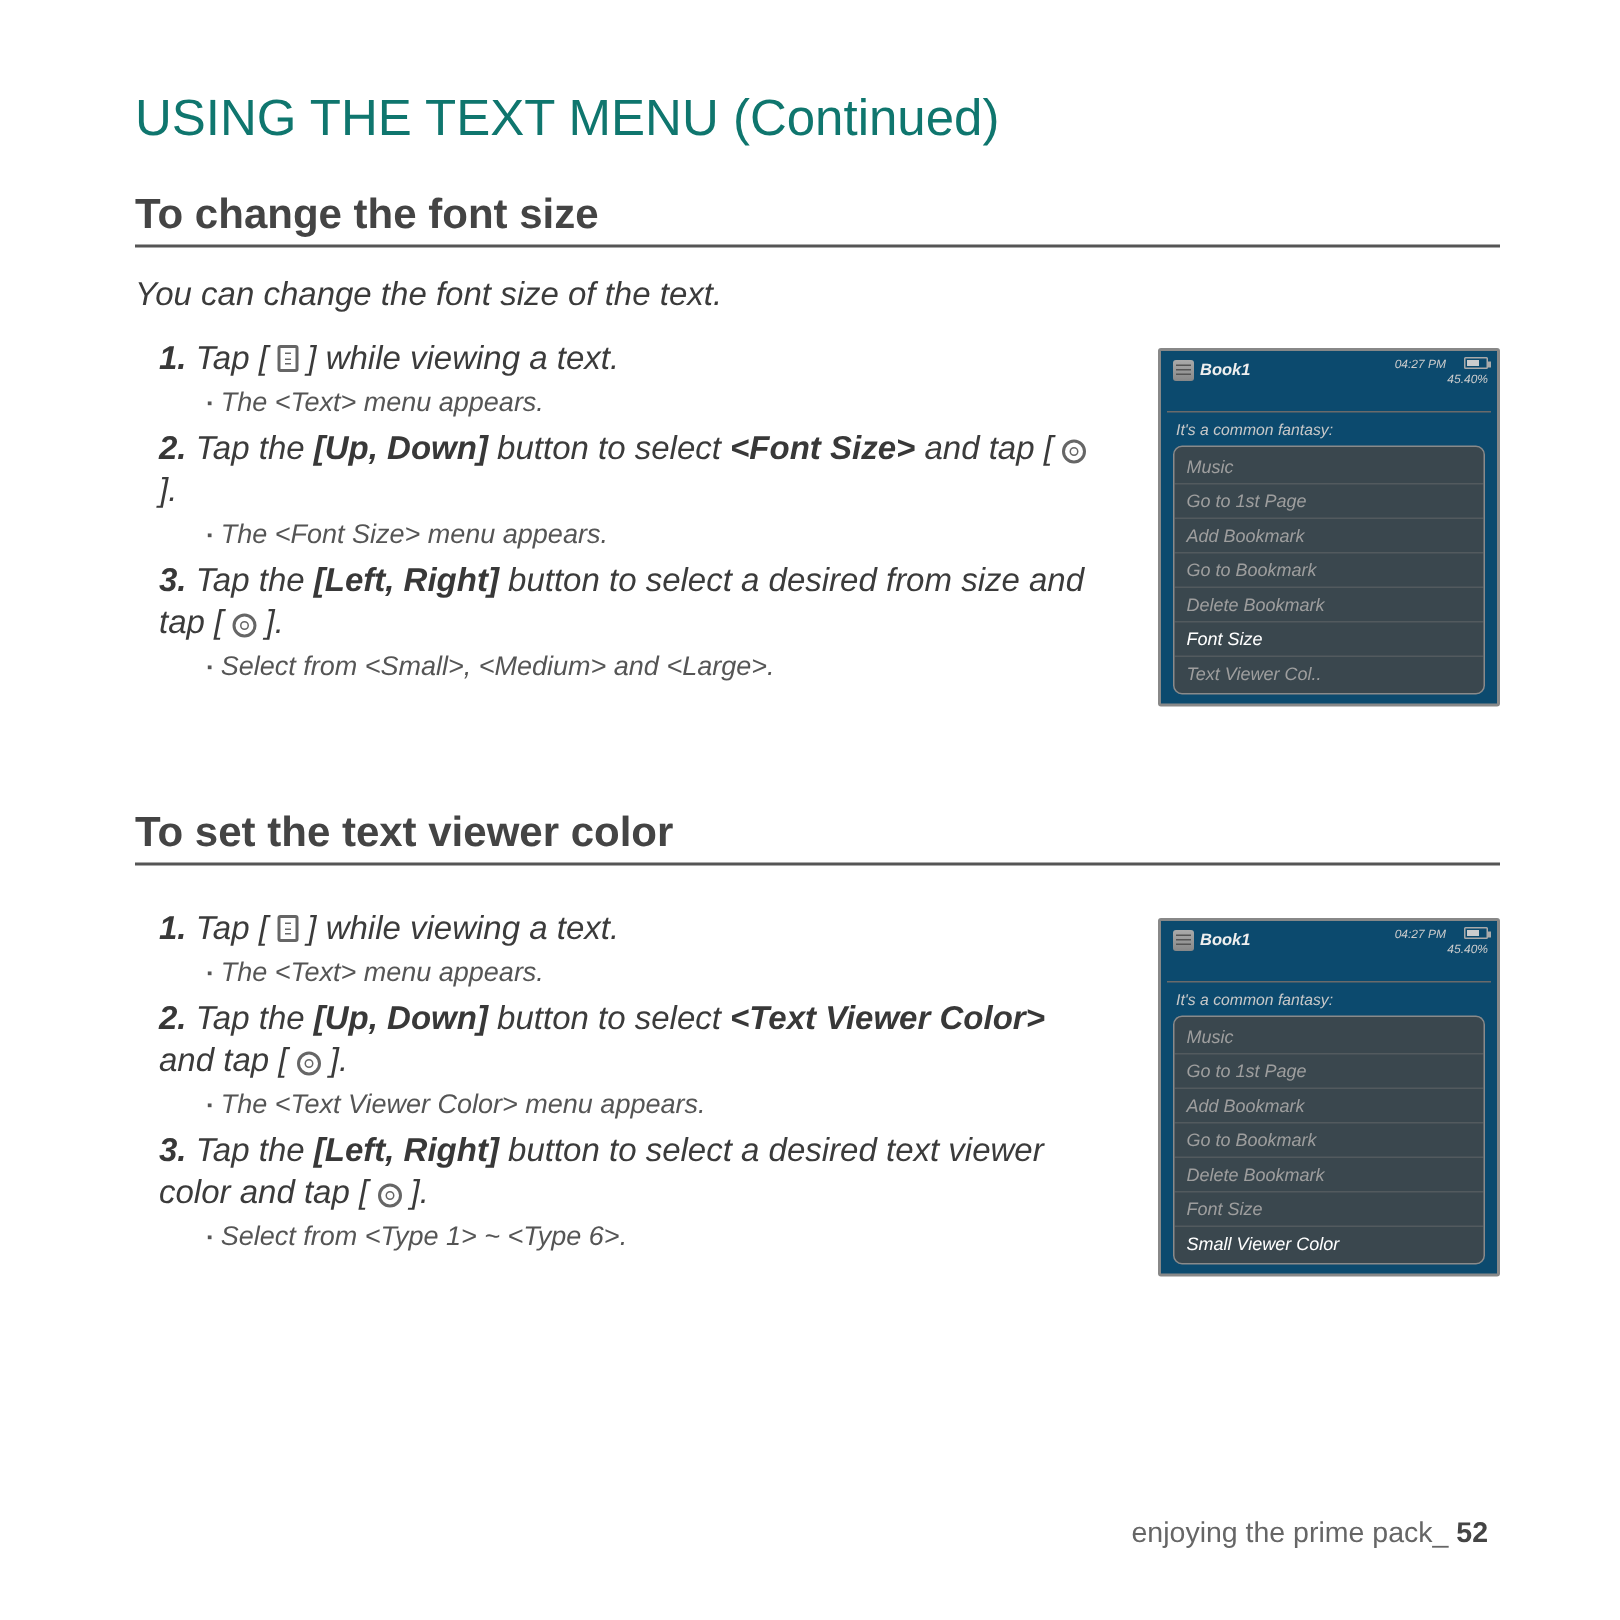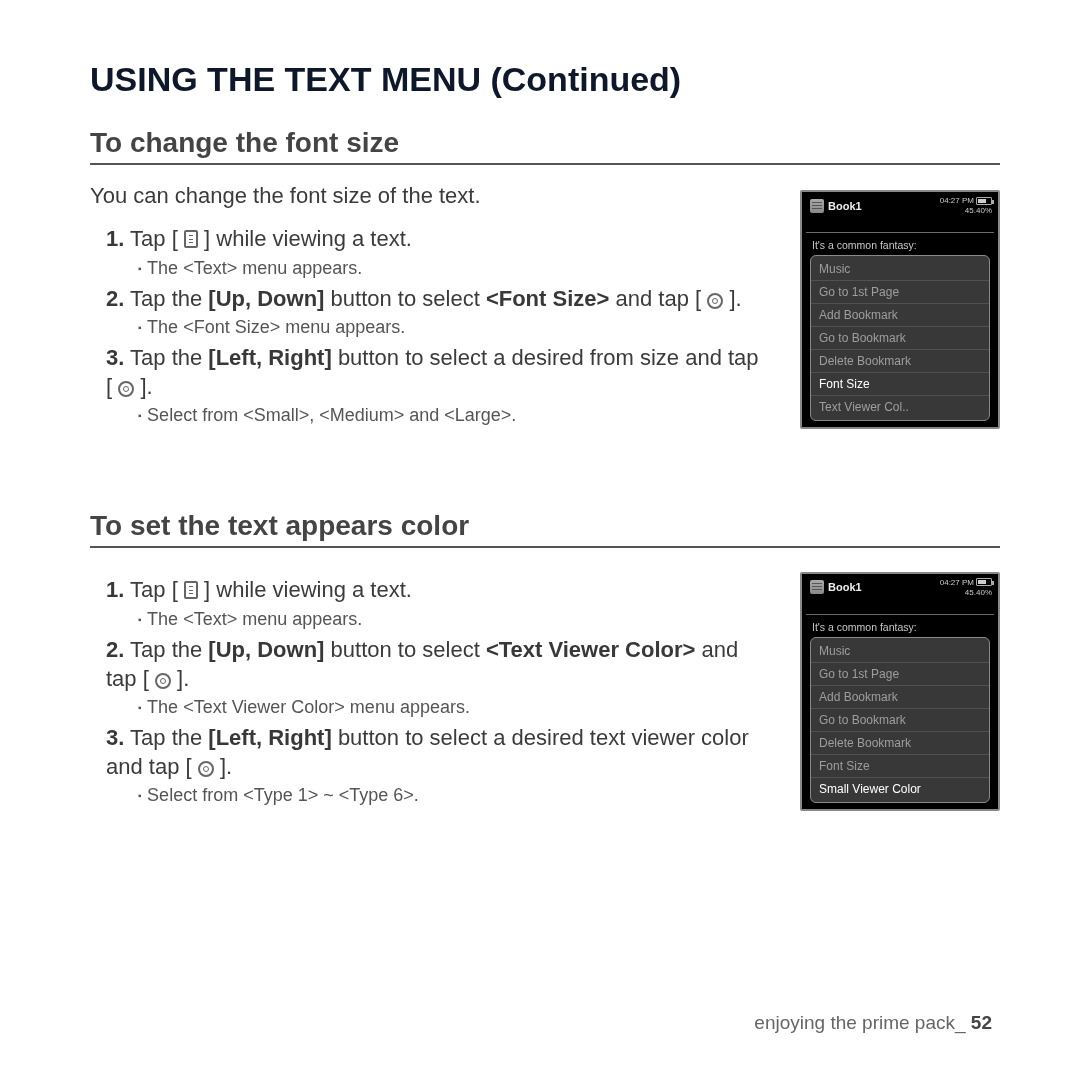--- a/index.html
+++ b/index.html
@@ -7,39 +7,40 @@
     margin: 0;
     width: 1080px;
     height: 1080px;
     background: #fff;
     font-family: Arial, Helvetica, sans-serif;
     color: #3b3b3b;
     padding: 60px 80px 20px 90px;
   }
   h1.page-title {
     font-size: 34px;
-    font-weight: bold;
+    font-weight: normal;
     margin: 0 0 22px 0;
-    color: #0f172a;
+    color: #0f766e;
   }
   h2.sub-title {
     font-size: 28px;
     font-weight: bold;
     margin: 28px 0 4px 0;
     color: #444;
   }
   .rule {
     border: none;
     border-top: 2px solid #555;
     margin: 4px 0 12px 0;
   }
   .section-block {
     display: flex;
     gap: 25px;
-    align-items: center;
+    align-items: flex-end;
+    font-style: italic;
   }
   .text-col { flex: 1; }
   .intro {
     font-size: 22px;
     margin: 6px 0 10px 0;
     color: #3b3b3b;
   }
   ol.steps { list-style: none; padding: 0; margin: 16px; }
   ol.steps > li { margin: 6px 0 2px 0; }
   .step-line {
@@ -91,23 +92,23 @@
   }
   .icon-target::after{
     content:"";
     position:absolute;
     left:6px; top:6px; right:6px; bottom:6px;
     background:#666;
     border-radius:50%;
   }
   
   .device {
-    width: 200px;
+    width: 228px;
     border: 2px solid #888;
-    background: #000000;
+    background: #0c4a6e;
     padding: 4px;
     color:#ddd;
     font-size:12px;
     border-radius:2px;
   }
   .dev-status {
     display:flex;
     justify-content:space-between;
     align-items:center;
     font-size:9px;
@@ -125,21 +126,21 @@
     content:""; position:absolute; left:2px; right:2px; top:3px;
     border-top:1px solid #555;
   }
   .book-icon::after{
     content:""; position:absolute; left:2px; right:2px; top:6px;
     border-top:1px solid #555;
     box-shadow: 0 3px 0 #555;
   }
   .dev-book-title { font-size:11px; font-weight:bold; color:#eee; }
   .status-right { display:flex; flex-direction:column; align-items:flex-end; gap:1px; font-size:8px; }
-  .batt-row { display:flex; align-items:center; gap:2px; }
+  .batt-row { display:flex; align-items:center; gap:12px; }
   .batt {
     width:16px; height:8px; border:1px solid #aaa; border-radius:1px; position:relative;
   }
   .batt::after{content:""; position:absolute; right:-3px; top:2px; width:2px; height:4px; background:#aaa;}
   .batt-fill{ position:absolute; left:1px; top:1px; bottom:1px; width:60%; background:#ccc;}
   .dev-body {
     border-top:1px solid #6a6a6a;
     padding:6px 4px 2px 4px;
     font-size:11px;
     color:#bbb;
@@ -243,21 +244,21 @@
           <div class="dev-menu-item">Delete Bookmark</div>
           <div class="dev-menu-item sel">Font Size</div>
           <div class="dev-menu-item">Text Viewer Col..</div>
         </div>
     </div>
   </div>
 </div>
 
 <div class="sec2-spacer"></div>
 
-<h2 class="sub-title">To set the text appears color</h2>
+<h2 class="sub-title">To set the text viewer color</h2>
 <hr class="rule">
 <div class="section-block">
   <div class="text-col">
     <ol class="steps">
       <li>
         <div class="step-line">
           <span class="bold">1.</span>
           <span>Tap [</span>
           <span class="icon-box"></span>
           <span>] while viewing a text.</span>

